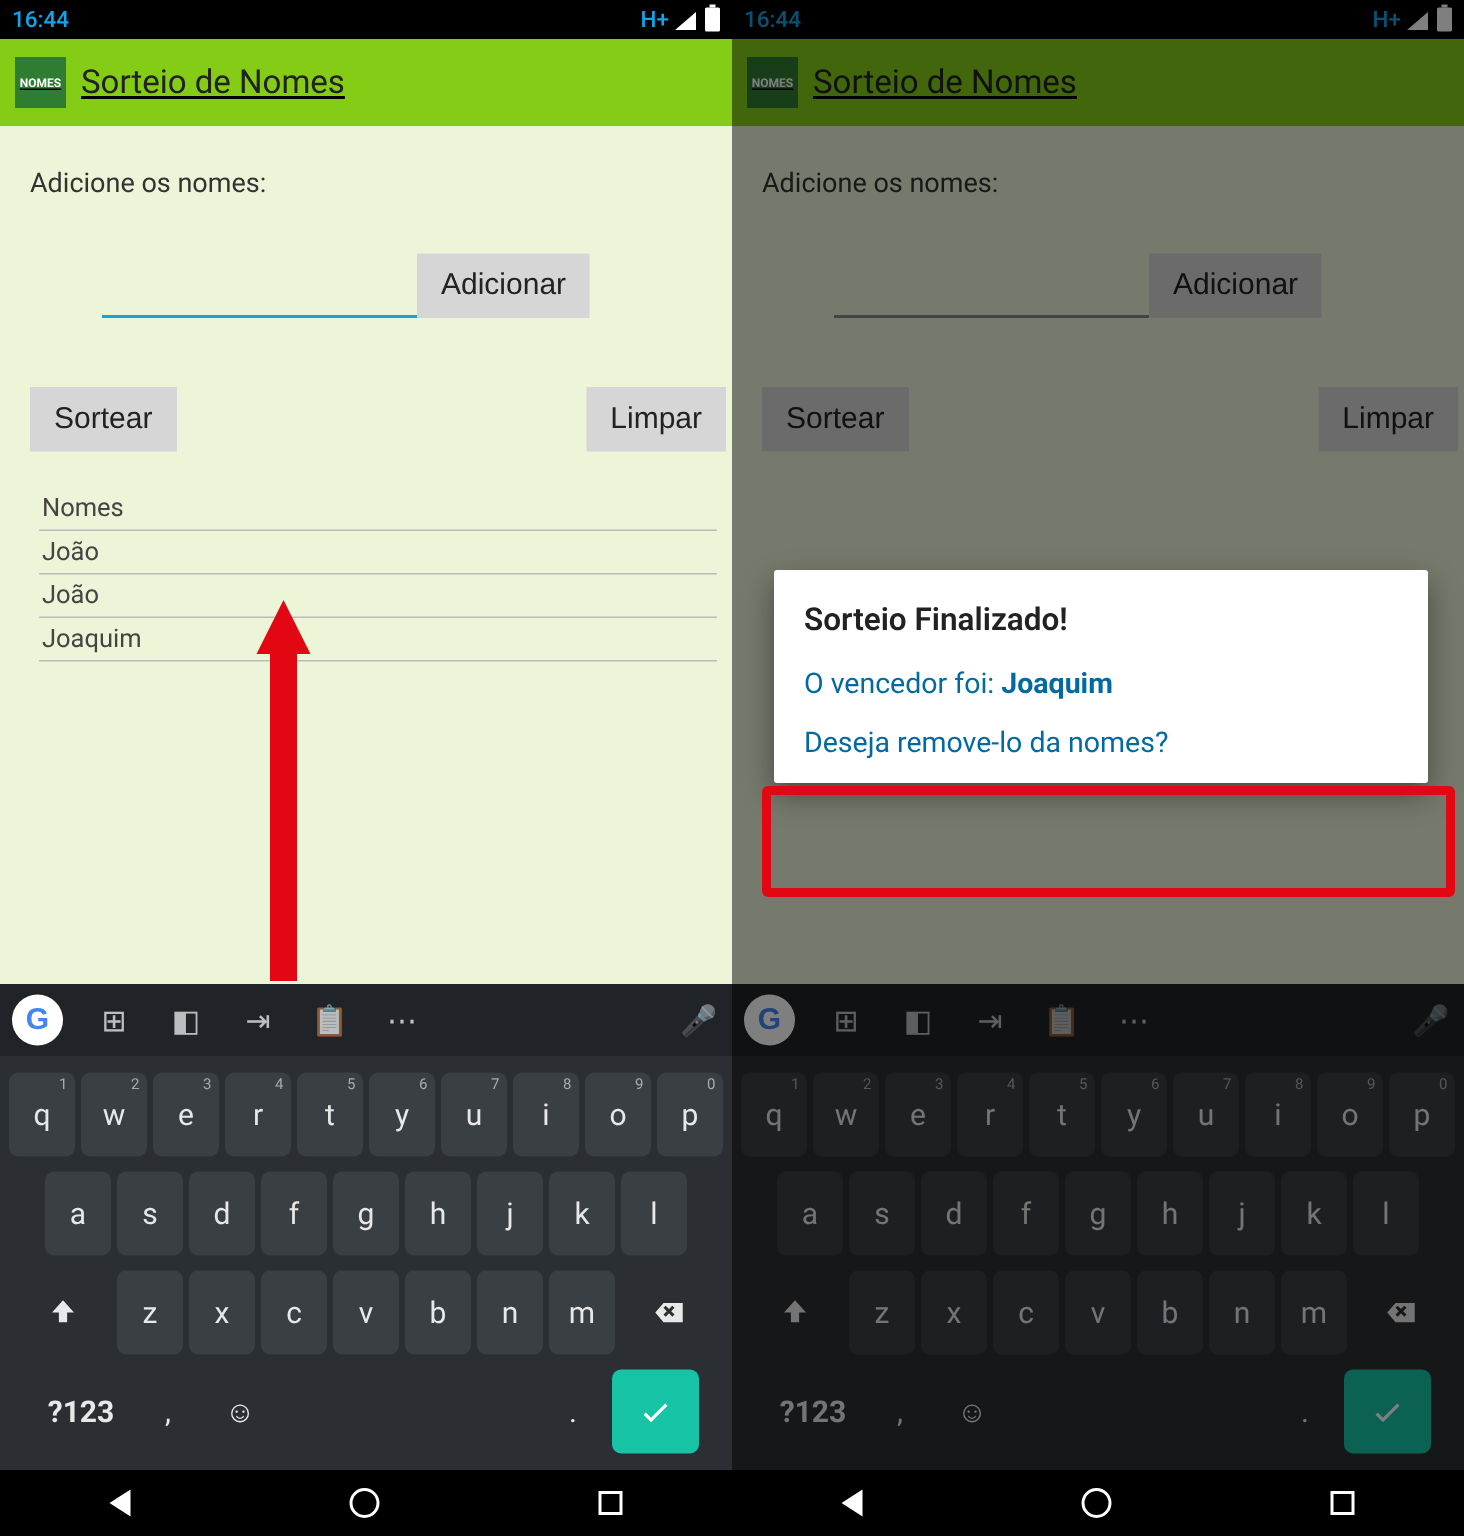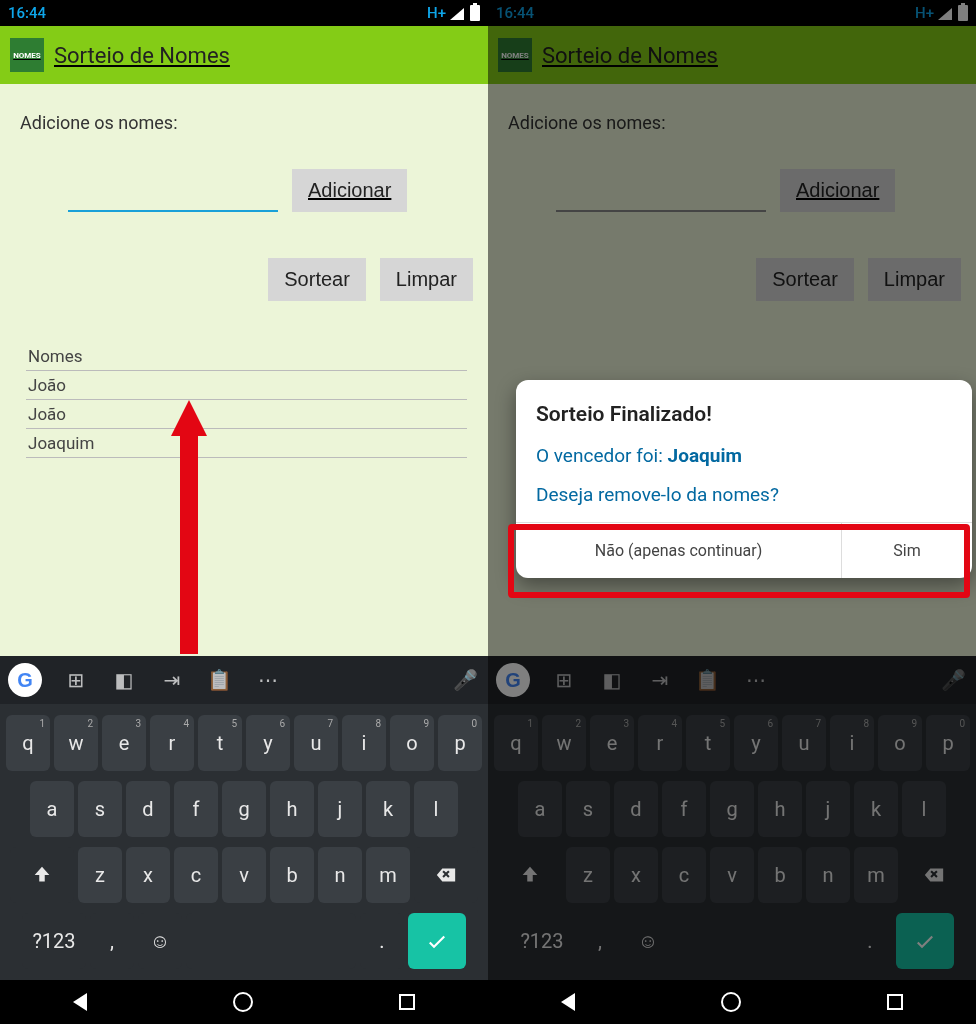--- a/index.html
+++ b/index.html
@@ -63,34 +63,34 @@
     text-decoration: underline;
   }
   .app-icon {
     width: 34px; height: 34px; background: #2e7d32;
     display:flex; align-items:center; justify-content:center;
     color:#fff; font-size:8px; font-weight:bold;
   }
   .app-title { font-size: 22px; color: #222; }
   
   .content {
-    padding: 28px 15px 0 20px;
+    padding: 28px 4px 0 20px;
     flex: 0 0 auto;
   }
   .prompt { font-size: 18px; color: #333; margin-bottom: 36px; }
-  .add-row { display:flex; align-items:flex-end; gap:14px; margin-bottom:46px; padding-left:48px;text-decoration:underline;}
+  .add-row { display:flex; align-items:flex-end; margin-bottom:46px; padding-left:48px;}
   .name-input {
     width: 210px; height: 36px; border:none; border-bottom: 2px solid #1aa0d8;
     background: transparent; font-size:18px; outline:none;
   }
   .btn {
     background:#d6d6d6; border:none; padding:10px 16px; font-size:20px; color:#222;
     cursor:pointer;
   }
-  .btn-row { display:flex; gap:14px; justify-content:flex-end; margin-bottom:41px;}
+  .btn-row { display:flex; gap:14px; justify-content:space-between; margin-bottom:24px;}
   .name-list { list-style:none; padding: 0 6px; }
   .name-list li {
     font-size:17px; color:#444; padding:4px 2px; border-bottom:1px solid #bbb;
   }
   
   .arrow {
     position:absolute; left:174px; top:400px; width:30px; height:254px; z-index:3;
   }
   .arrow-head {
     width:0; height:0; border-left:18px solid transparent; border-right:18px solid transparent;
@@ -114,37 +114,37 @@
   .g-circle span:nth-child(1){color:#4285f4}
   .kb-top-icon { width:28px; height:28px; opacity:.7; display:flex; align-items:center; justify-content:center; font-size:20px;}
   .kb-rows { flex:1; display:flex; flex-direction:column; justify-content:space-around; padding:6px 4px;}
   .kb-row { display:flex; justify-content:center; gap:4px;}
   .key {
     flex:1; max-width:44px; height:56px; background:#3a3f44; border-radius:6px;
     display:flex; align-items:center; justify-content:center; font-size:20px; position:relative;
     color:#e8e8e8;
   }
   .key .sup { position:absolute; top:3px; right:5px; font-size:10px; color:#aaa;}
-  .key.wide { max-width:64px;}
+  .key.wide { max-width:64px;font-weight:bold;}
   .key.space { max-width:170px; flex:3;}
   .key.enter { background:#17c3a5; max-width:58px;}
   .key.dark { background:#2b2f33;}
   .key.shift svg, .key.bksp svg { width:22px; height:22px; fill:#e8e8e8;}
   
   .navbar {
     position:absolute; bottom:0; left:0; right:0; height:44px; background:#000;
     display:flex; align-items:center; justify-content:space-around; z-index:20;
   }
   .nav-tri { width:0;height:0;border-top:9px solid transparent;border-bottom:9px solid transparent;border-right:14px solid #fff;}
   .nav-circ { width:20px;height:20px;border:2px solid #fff;border-radius:50%;}
   .nav-sq { width:16px;height:16px;border:2px solid #fff;}
   
   .dialog {
-    position:absolute; left:28px; right:4px; top:380px; background:#fff; z-index:10;
-    border-radius:12px; box-shadow:0 8px 20px rgba(0,0,0,.4);
+    position:absolute; left:28px; right:24px; top:380px; background:#fff; z-index:10;
+    border-radius:2px; box-shadow:0 8px 20px rgba(0,0,0,.4);
     padding:22px 20px 0 20px;
   }
   .dlg-title { font-size:21px; font-weight:600; color:#222; margin-bottom:18px;}
   .dlg-text { font-size:19px; color:#0369a1; margin-bottom:16px;}
   .dlg-text b { font-weight:700;}
   .dlg-buttons {
     display:flex; border-top:1px solid #ddd; margin:16px -20px 0 -20px;
   }
   .dlg-btn {
     flex:1; text-align:center; padding:18px 6px; font-size:16px; color:#444;
@@ -295,24 +295,20 @@
       <button class="btn">Limpar</button>
     </div>
   </div>
 
   <div class="dialog">
     <div class="dlg-title">Sorteio Finalizado!</div>
     <div class="dlg-text">
       <span>O vencedor foi: </span><b>Joaquim</b>
     </div>
     <div class="dlg-text">Deseja remove-lo da nomes?</div>
-    <div class="dlg-buttons">
-      <div class="dlg-btn">Não (apenas continuar)</div>
-      <div class="dlg-btn">Sim</div>
-    </div>
   </div>
   <div class="red-box" style="left:20px; right:6px; top:524px; height:74px;"></div>
 
   <div class="keyboard">
     <div class="kb-top">
       <div class="g-circle">
           <span>G</span>
         </div>
       <div class="kb-top-icon">⊞</div>
       <div class="kb-top-icon">◧</div>

